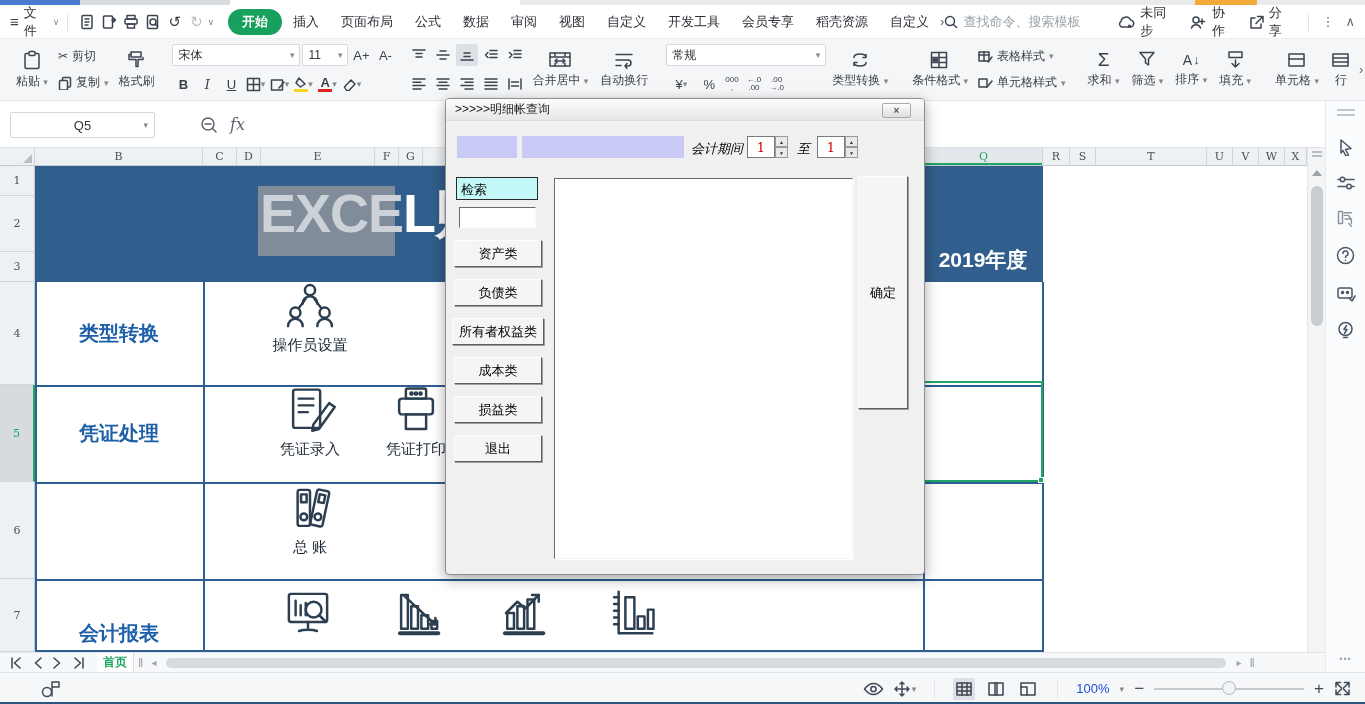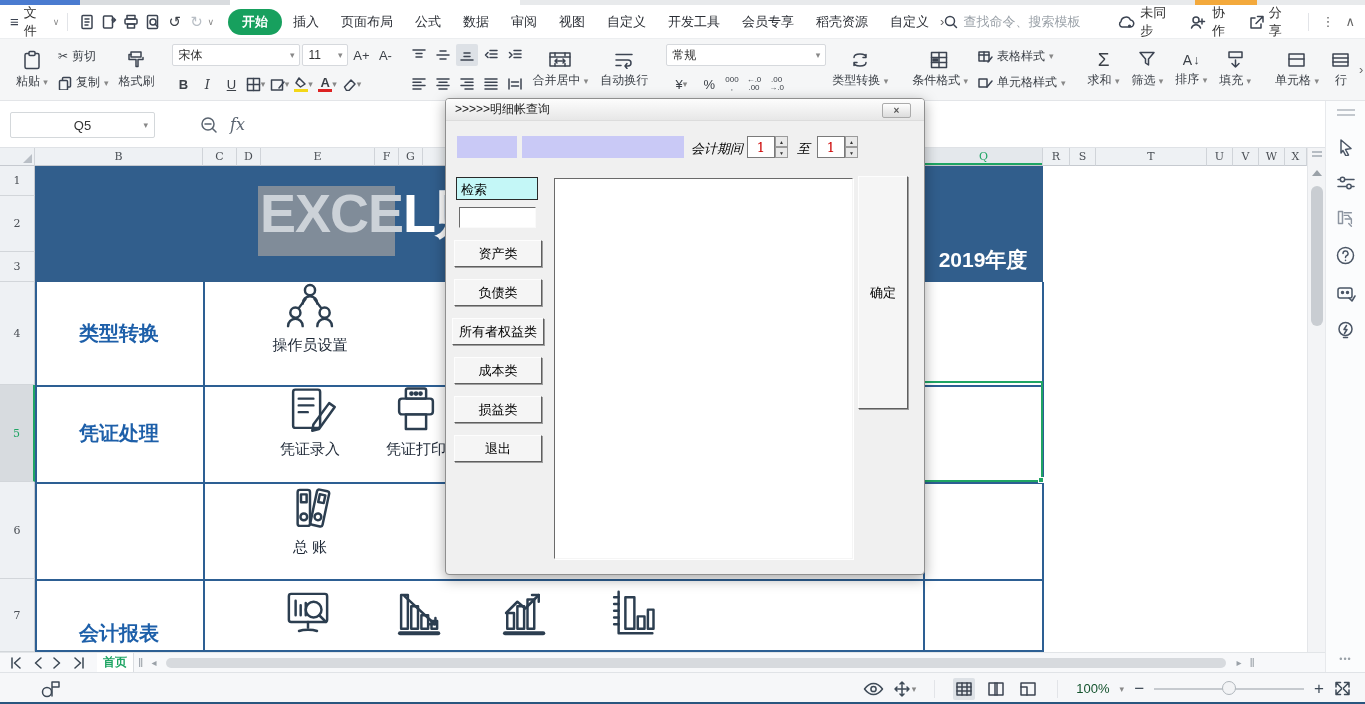--- a/index.html
+++ b/index.html
@@ -676,21 +676,21 @@
             <path d="M7 1v12M9 1v12"></path>
           </svg>
         </span>
       <span class="sq">
           <svg class="ic" width="16" height="14">
             <rect x="1" y="1" width="14" height="12"></rect>
             <path d="M1 5h6M7 5v8"></path>
           </svg>
         </span>
       <div class="vsep"></div>
-      <span style="color:#14532d;">100%</span>
+      <span style="color:#1d4ed8;">100%</span>
       <span class="caret">▾</span>
       <span style="font-size:17px;color:#3e4a57;">−</span>
       <div id="zoomslider">
           <div id="zoomknob"></div>
         </div>
       <span style="font-size:17px;color:#3e4a57;">+</span>
       <svg class="ic" width="17" height="17" style="stroke:#3e4a57;">
           <path d="M10.5 2.5H15v4.5M6.5 14.5H2V10M15 2.5L9.5 8M2 14.5L7.5 9M10.5 14.5H15V10M6.5 2.5H2V7M15 14.5L9.5 9M2 2.5L7.5 8"></path>
         </svg>
     </div>

